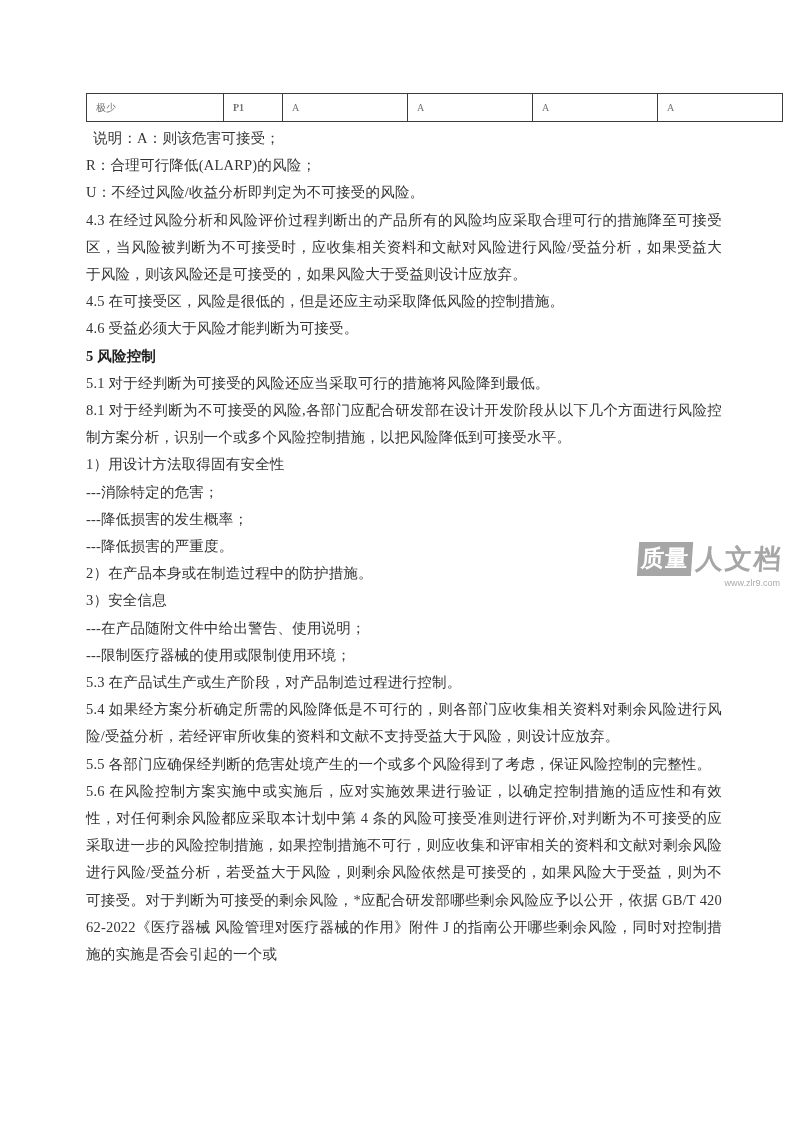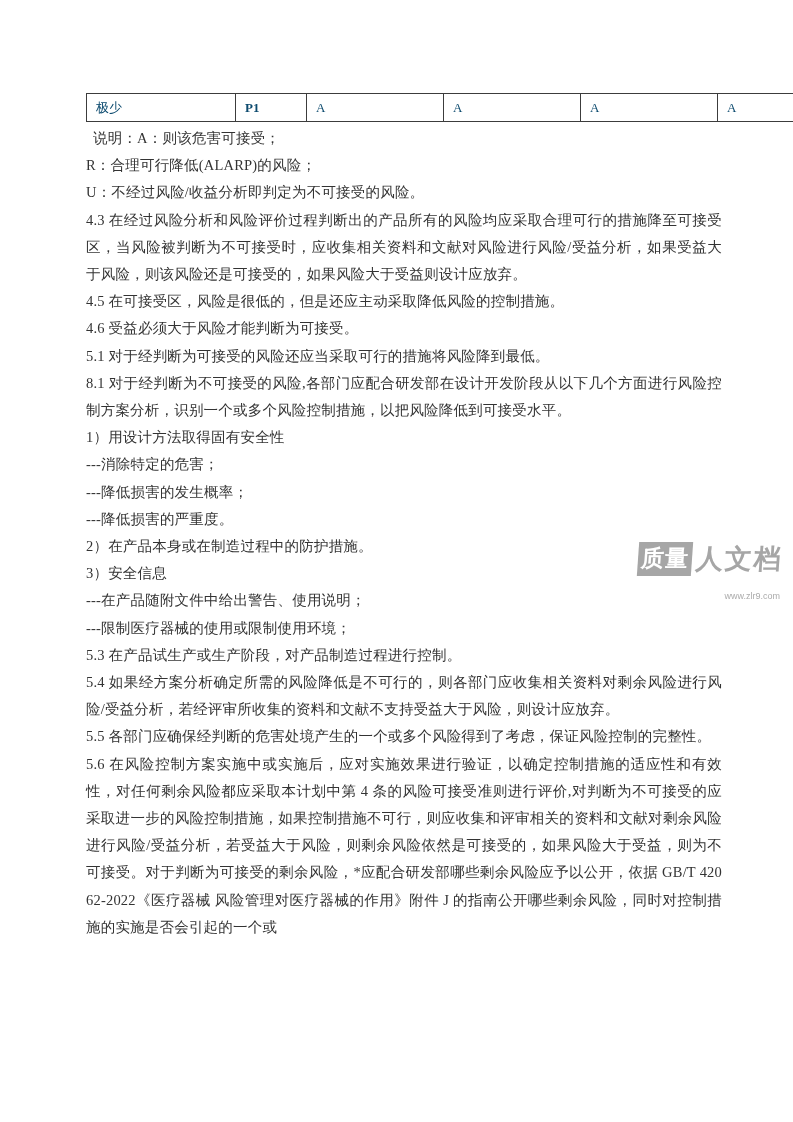--- a/index.html
+++ b/index.html
@@ -24,23 +24,23 @@
   }
   table.risk-table {
     border-collapse: collapse;
     table-layout: fixed;
     width: 636px;
     margin: 0 0 3px 0;
   }
   table.risk-table td {
     border: 1px solid #3c3c3c;
     height: 27px;
-    padding: 0 12px 0 9px;
-    font-size: 13px;
-    color: #0c4a6e;
+    padding: 0 0 0 9px;
+    font-size: 10px;
+    color: #737373;
     vertical-align: middle;
     overflow: hidden;
     white-space: nowrap;
   }
   .paragraphs p {
     margin: 0;
     font-size: 14.5px;
     line-height: 27.2px;
     text-align: justify;
     word-break: break-all;
@@ -84,21 +84,21 @@
     letter-spacing: 2px;
     margin-left: 4px;
     transform: skewX(-4deg);
     font-family: "Liberation Sans", "DejaVu Sans", sans-serif;
   }
   .wm-url {
     font-size: 9px;
     color: #ababab;
     text-align: right;
     padding-right: 8px;
-    margin-top: 14px;
+    margin-top: 1px;
     font-family: "Liberation Sans", "DejaVu Sans", sans-serif;
   }
 </style>
 </head>
 <body>
 
 <div class="page">
 
   <div class="doc">
     <table class="risk-table">
@@ -114,20 +114,21 @@
       </tbody>
     </table>
 
     <div class="paragraphs">
         <p class="indent">说明：A：则该危害可接受；</p>
         <p>R：合理可行降低(ALARP)的风险；</p>
         <p>U：不经过风险/收益分析即判定为不可接受的风险。</p>
         <p>4.3 在经过风险分析和风险评价过程判断出的产品所有的风险均应采取合理可行的措施降至可接受区，当风险被判断为不可接受时，应收集相关资料和文献对风险进行风险/受益分析，如果受益大于风险，则该风险还是可接受的，如果风险大于受益则设计应放弃。</p>
         <p>4.5 在可接受区，风险是很低的，但是还应主动采取降低风险的控制措施。</p>
         <p>4.6 受益必须大于风险才能判断为可接受。</p>
+        <p class="heading">5 风险控制</p>
         <p>5.1 对于经判断为可接受的风险还应当采取可行的措施将风险降到最低。</p>
         <p>8.1 对于经判断为不可接受的风险,各部门应配合研发部在设计开发阶段从以下几个方面进行风险控制方案分析，识别一个或多个风险控制措施，以把风险降低到可接受水平。</p>
         <p>1）用设计方法取得固有安全性</p>
         <p>---消除特定的危害；</p>
         <p>---降低损害的发生概率；</p>
         <p>---降低损害的严重度。</p>
         <p>2）在产品本身或在制造过程中的防护措施。</p>
         <p>3）安全信息</p>
         <p>---在产品随附文件中给出警告、使用说明；</p>
         <p>---限制医疗器械的使用或限制使用环境；</p>

